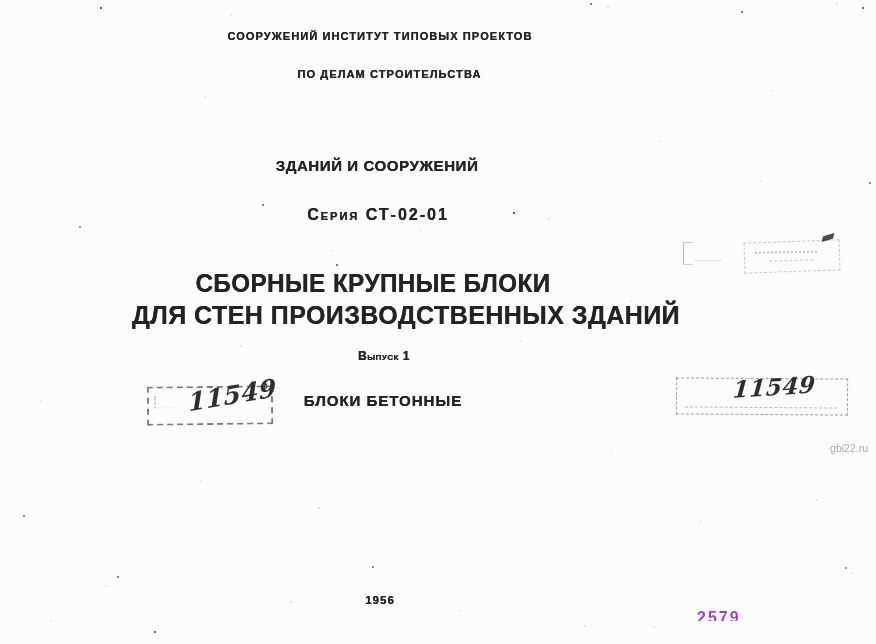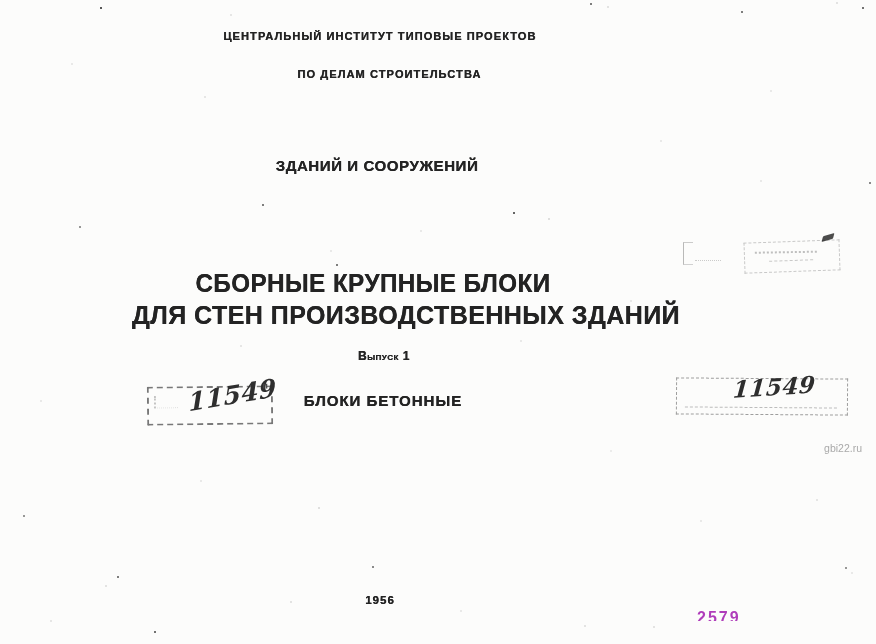--- a/index.html
+++ b/index.html
@@ -27,21 +27,21 @@
   
   .title1{left:373px; top:268px; font-size:26px; letter-spacing:0.5px; transform:translateX(-50%) scaleX(.93);}
   .title2{left:406px; top:300px; font-size:26px; letter-spacing:0.5px; transform:translateX(-50%) scaleX(.96);}
   .issue{left:384px; top:349px; font-size:12px; letter-spacing:0.5px; font-variant:small-caps;}
   .subtitle{left:383px; top:392px; font-size:15px; letter-spacing:1px;}
   
   .year{left:380px; top:594px; font-size:11.5px; letter-spacing:1px;}
   .print-code-clip{position:absolute; left:697px; top:609px; height:12px; overflow:hidden;}
   .print-code{font-weight:700; font-size:16px; letter-spacing:2px; color:#a21caf; opacity:.85;
               font-family:"Liberation Sans", sans-serif;}
-  .watermark{position:absolute; right:14px; top:442px; font-size:10.5px; color:var(--watermark); font-weight:400;}
+  .watermark{position:absolute; right:8px; top:442px; font-size:10.5px; color:var(--watermark); font-weight:400;}
   
   .stamp{position:absolute;}
   .stamp-left{left:147px; top:386px; width:122px; height:35px;
               border:2px dashed rgba(70,70,70,.72); border-radius:1px; transform:rotate(-.6deg);}
   .stamp-left::before{content:""; position:absolute; left:5px; top:7px; width:22px; height:12px;
               border-left:2px dotted rgba(150,150,150,.55); border-bottom:1px dotted rgba(160,160,160,.5);}
   .stamp-right{left:676px; top:378px; width:170px; height:35px;
               border:1.6px dashed rgba(90,90,90,.58); transform:rotate(.4deg);}
   .stamp-right::after{content:""; position:absolute; left:8px; right:10px; bottom:6px;
               border-bottom:1.4px dashed rgba(110,110,110,.45);}
@@ -83,24 +83,25 @@
       845px 567px 0 rgba(0,0,0,.4), 851px 572px 0 -0.5px rgba(0,0,0,.3), 154px 631px 0 rgba(0,0,0,.55),
       290px 601px 0 -0.5px rgba(0,0,0,.4), 584px 625px 0 -0.5px rgba(0,0,0,.4), 653px 626px 0 -0.5px rgba(0,0,0,.4),
       460px 610px 0 -0.5px rgba(0,0,0,.3), 50px 620px 0 -0.5px rgba(0,0,0,.35);
   }
 </style>
 </head>
 <body>
 
 <div class="page">
 
-  <div class="line pub1">ЦЕНТРАЛЬНЫЙ ИНСТИТУТ ТИПОВЫЕ ПРОЕКТОВ</div>
+  <div class="line pub1">СООРУЖЕНИЙ ИНСТИТУТ ТИПОВЫХ ПРОЕКТОВ</div>
   <div class="line pub3">ПО ДЕЛАМ СТРОИТЕЛЬСТВА</div>
 
   <div class="line ser2">ЗДАНИЙ И СООРУЖЕНИЙ</div>
+  <div class="line series">Серия СТ-02-01</div>
 
   <div class="line title1">СБОРНЫЕ КРУПНЫЕ БЛОКИ</div>
   <div class="line title2">ДЛЯ СТЕН ПРОИЗВОДСТВЕННЫХ ЗДАНИЙ</div>
   <div class="line issue">Выпуск 1</div>
   <div class="line subtitle">БЛОКИ БЕТОННЫЕ</div>
 
   <div class="stamp stamp-left">
     <span class="hand hand-left">11549</span>
     <span class="corner-mark">п</span>
   </div>

